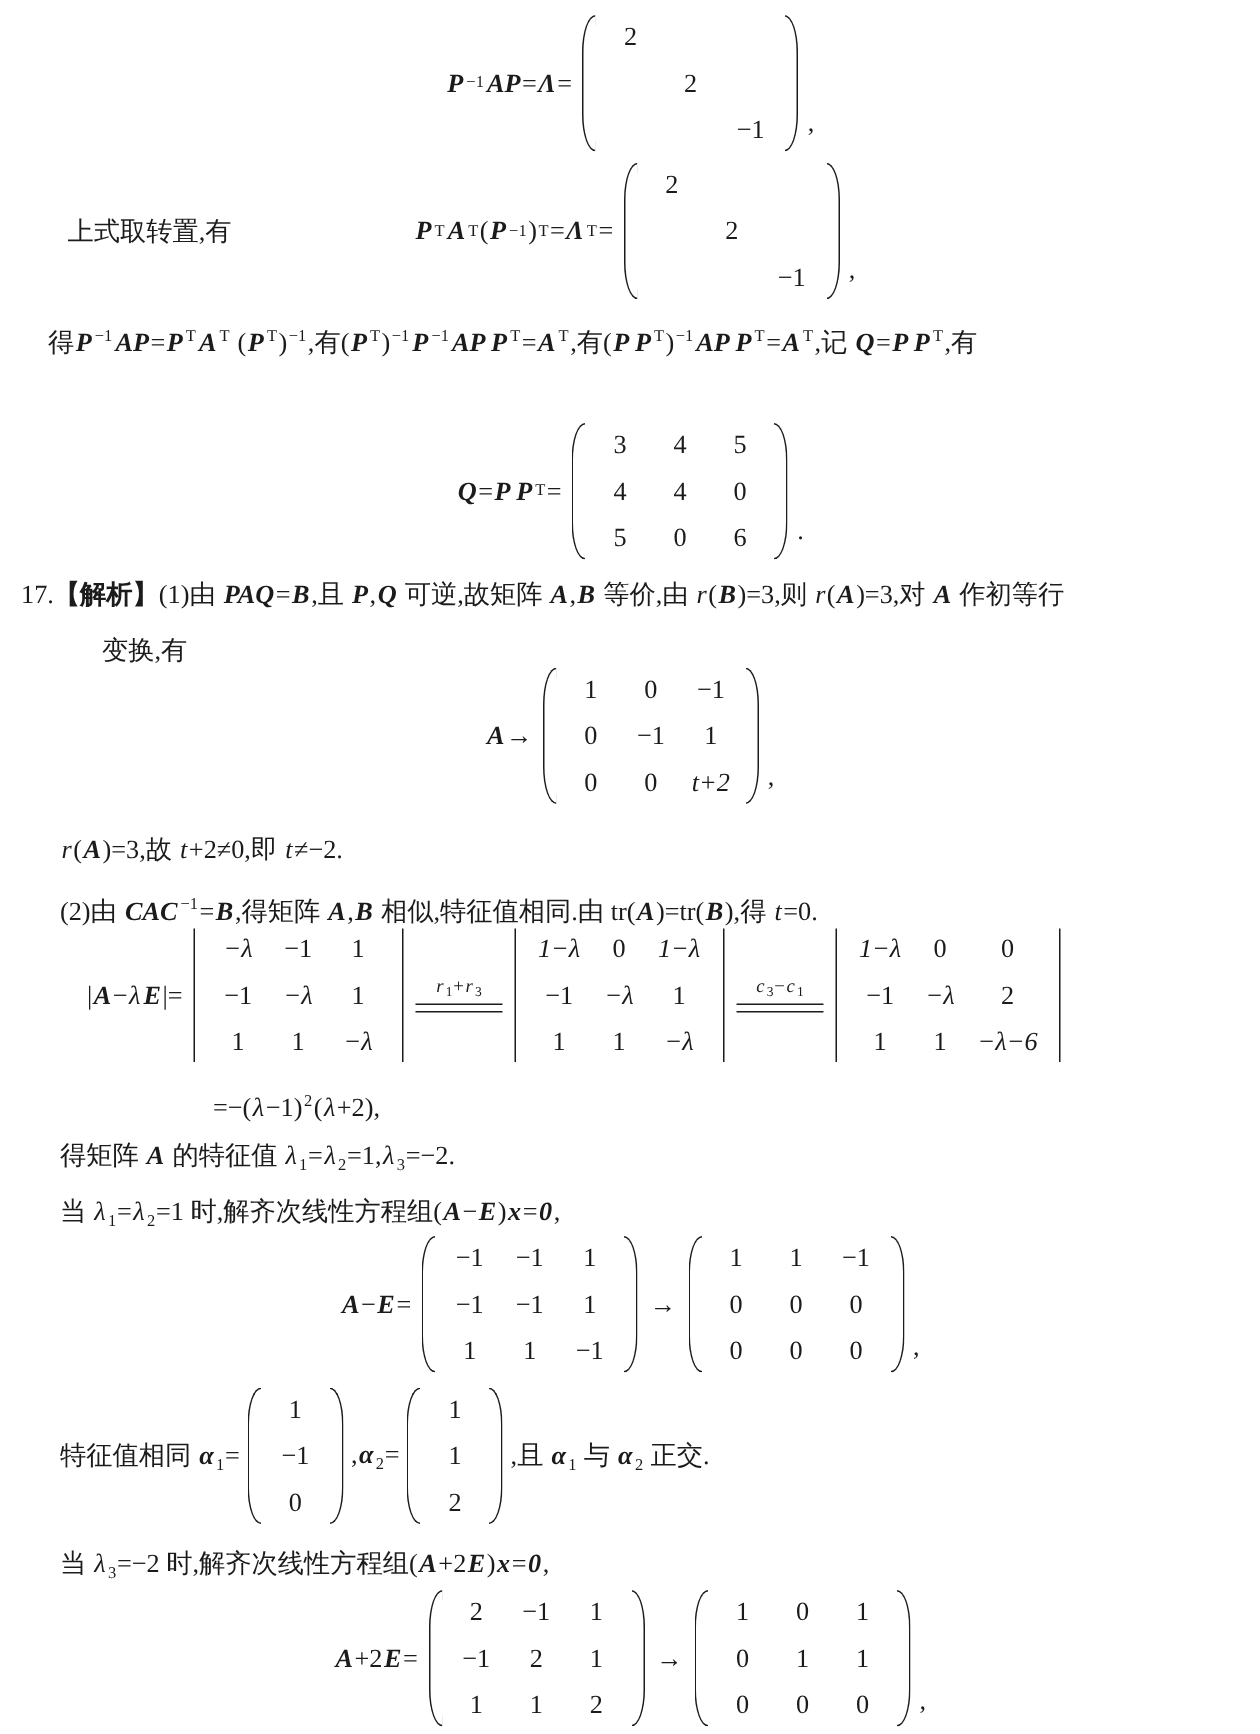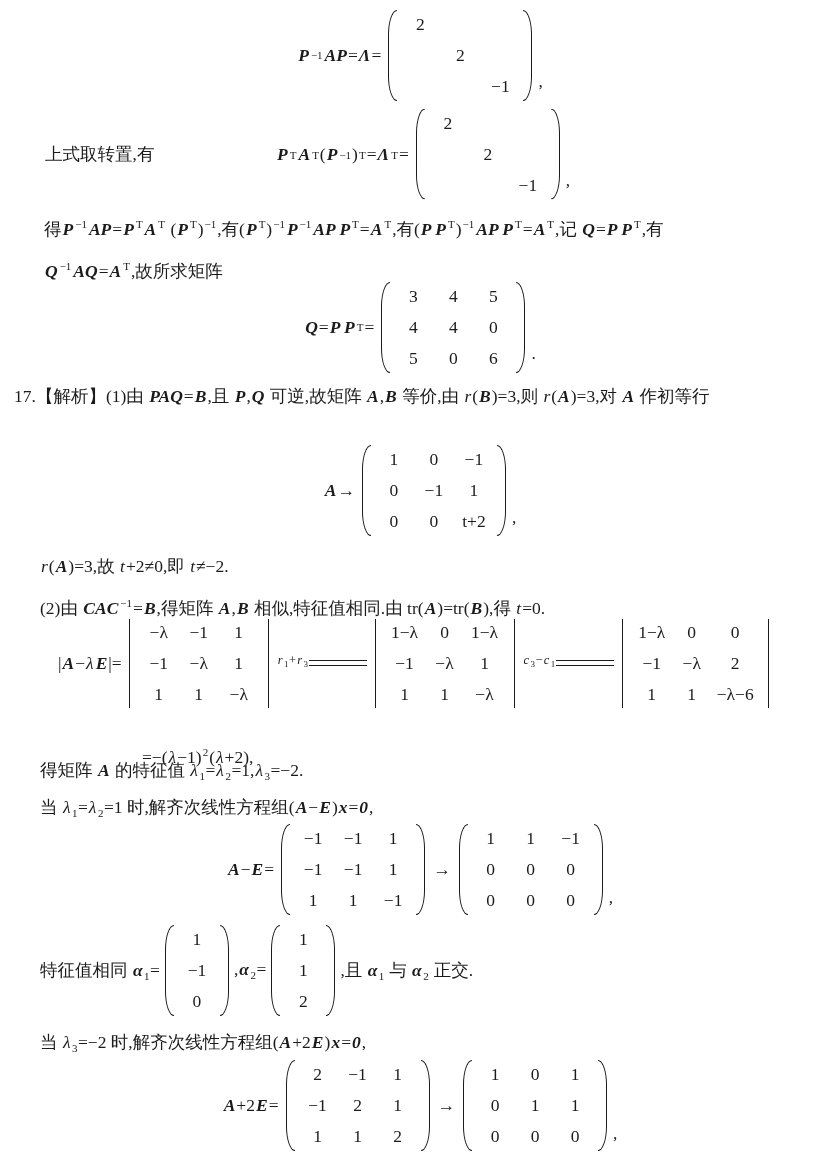--- a/index.html
+++ b/index.html
@@ -10,21 +10,21 @@
     font-size:17.5px;
     position:relative;overflow:hidden;
   }
   .blk{position:absolute;white-space:nowrap;}
   .pline{line-height:37px;white-space:nowrap;}
   .indent2{padding-left:54px;}
   
   .seg-t{font-style:normal;}
   .seg-m{font-weight:bold;font-style:italic;padding:0 1px;}
   .seg-i{font-style:italic;padding:0 1px;}
-  .seg-b{font-weight:normal;}
+  .seg-b{font-weight:bold;}
   .seg-sup{font-size:11px;vertical-align:7px;padding:0 1px;}
   .seg-sub{font-size:11px;vertical-align:-4px;padding:0 0.5px;}
   
   .eqrow{display:flex;align-items:center;}
   .eqcenter{left:0;right:0;justify-content:center;}
   .lhs{display:inline-flex;align-items:center;margin-right:2px;}
   .tail{align-self:flex-end;padding-bottom:10px;padding-left:1px;}
   .arrow{padding:0 3px;}
   
   .mat,.det{display:inline-flex;align-items:center;position:relative;margin:0 5px;}
@@ -33,23 +33,23 @@
     border:1.6px solid currentColor;border-right:none;
     border-radius:11px 0 0 11px / 30px 0 0 30px;}
   .mat::after{content:"";position:absolute;top:1px;bottom:1px;right:0;width:8px;
     border:1.6px solid currentColor;border-left:none;
     border-radius:0 11px 11px 0 / 0 30px 30px 0;}
   .det{padding:0 10px;}
   .det::before{content:"";position:absolute;top:2px;bottom:2px;left:0;border-left:1.3px solid currentColor;}
   .det::after{content:"";position:absolute;top:2px;bottom:2px;right:0;border-right:1.3px solid currentColor;}
   .mgrid{display:grid;}
   .mcell{min-width:30px;height:31px;display:flex;align-items:center;justify-content:center;padding:0 5px;}
-  .mcell.it{}
+  .mcell.it{font-style:italic;}
   
-  .op{display:inline-flex;align-items:center;margin:0 3px;}
+  .op{display:inline-flex;flex-direction:column;align-items:center;margin:0 3px;}
   .op-label{font-size:12.5px;line-height:1.1;margin-bottom:2px;}
   .op-label .seg-sub{font-size:9px;vertical-align:-3px;}
   .op-rule{width:58px;height:4.5px;border-top:1.2px solid currentColor;border-bottom:1.2px solid currentColor;}
 </style>
 </head>
 <body>
 
 <div class="blk eqrow eqcenter" style="top:8px;height:94px;">
   <span class="lhs">
       <span class="seg-m">P</span>
@@ -103,23 +103,22 @@
           <span class="mcell"></span>
           <span class="mcell"></span>
           <span class="mcell"></span>
           <span class="mcell">−1</span>
         </span>
       </span>
     <span class="tail">,</span>
   </span>
 </div>
 
-<div class="blk" style="top:206px;left:44px;">
+<div class="blk" style="top:206px;left:32px;">
   <div class="pline"><span class="seg-t">得</span><span class="seg-m">P</span><span class="seg-sup">−1</span><span class="seg-m">AP</span><span class="seg-t">=</span><span class="seg-m">P</span><span class="seg-sup">T</span><span class="seg-m">A</span><span class="seg-sup">T</span><span class="seg-t"> (</span><span class="seg-m">P</span><span class="seg-sup">T</span><span class="seg-t">)</span><span class="seg-sup">−1</span><span class="seg-t">,有(</span><span class="seg-m">P</span><span class="seg-sup">T</span><span class="seg-t">)</span><span class="seg-sup">−1</span><span class="seg-m">P</span><span class="seg-sup">−1</span><span class="seg-m">AP P</span><span class="seg-sup">T</span><span class="seg-t">=</span><span class="seg-m">A</span><span class="seg-sup">T</span><span class="seg-t">,有(</span><span class="seg-m">P P</span><span class="seg-sup">T</span><span class="seg-t">)</span><span class="seg-sup">−1</span><span class="seg-m">AP P</span><span class="seg-sup">T</span><span class="seg-t">=</span><span class="seg-m">A</span><span class="seg-sup">T</span><span class="seg-t">,记 </span><span class="seg-m">Q</span><span class="seg-t">=</span><span class="seg-m">P P</span><span class="seg-sup">T</span><span class="seg-t">,有</span></div>
-  <div class="pline"><span class="seg-m">Q</span><span class="seg-sup">−1</span><span class="seg-m">AQ</span><span class="seg-t">=</span><span class="seg-m">A</span><span class="seg-sup">T</span><span class="seg-t">,故所求矩阵</span></div>
 </div>
 
 <div class="blk eqrow eqcenter" style="top:280px;height:94px;">
   <span class="lhs">
       <span class="seg-m">Q</span>
       <span class="seg-t">=</span>
       <span class="seg-m">P P</span>
       <span class="seg-sup">T</span>
       <span class="seg-t">=</span>
     </span>
@@ -134,20 +133,21 @@
         <span class="mcell">5</span>
         <span class="mcell">0</span>
         <span class="mcell">6</span>
       </span>
     </span>
   <span class="tail">.</span>
 </div>
 
 <div class="blk" style="top:378px;left:14px;">
   <div class="pline"><span class="seg-t">17.</span><span class="seg-b">【解析】</span><span class="seg-t">(1)由 </span><span class="seg-m">PAQ</span><span class="seg-t">=</span><span class="seg-m">B</span><span class="seg-t">,且 </span><span class="seg-m">P</span><span class="seg-t">,</span><span class="seg-m">Q</span><span class="seg-t"> 可逆,故矩阵 </span><span class="seg-m">A</span><span class="seg-t">,</span><span class="seg-m">B</span><span class="seg-t"> 等价,由 </span><span class="seg-i">r</span><span class="seg-t">(</span><span class="seg-m">B</span><span class="seg-t">)=3,则 </span><span class="seg-i">r</span><span class="seg-t">(</span><span class="seg-m">A</span><span class="seg-t">)=3,对 </span><span class="seg-m">A</span><span class="seg-t"> 作初等行</span></div>
+  <div class="pline indent2"><span class="seg-t">变换,有</span></div>
 </div>
 
 <div class="blk eqrow eqcenter" style="top:442px;height:96px;">
   <span class="lhs">
       <span class="seg-m">A</span>
       <span class="seg-t">→</span>
     </span>
   <span class="mat">
       <span class="mgrid" style="grid-template-columns: repeat(3, auto);">
         <span class="mcell">1</span>
@@ -219,21 +219,21 @@
         <span class="mcell">−1</span>
         <span class="mcell it">−λ</span>
         <span class="mcell">2</span>
         <span class="mcell">1</span>
         <span class="mcell">1</span>
         <span class="mcell it">−λ−6</span>
       </span>
     </span>
 </div>
 
-<div class="blk pline" style="top:734px;left:142px;"><span class="seg-t">=−(</span><span class="seg-i">λ</span><span class="seg-t">−1)</span><span class="seg-sup">2</span><span class="seg-t">(</span><span class="seg-i">λ</span><span class="seg-t">+2),</span></div>
+<div class="blk pline" style="top:716px;left:142px;"><span class="seg-t">=−(</span><span class="seg-i">λ</span><span class="seg-t">−1)</span><span class="seg-sup">2</span><span class="seg-t">(</span><span class="seg-i">λ</span><span class="seg-t">+2),</span></div>
 
 <div class="blk pline" style="top:752px;left:40px;"><span class="seg-t">得矩阵 </span><span class="seg-m">A</span><span class="seg-t"> 的特征值 </span><span class="seg-i">λ</span><span class="seg-sub">1</span><span class="seg-t">=</span><span class="seg-i">λ</span><span class="seg-sub">2</span><span class="seg-t">=1,</span><span class="seg-i">λ</span><span class="seg-sub">3</span><span class="seg-t">=−2.</span></div>
 
 <div class="blk pline" style="top:789px;left:40px;"><span class="seg-t">当 </span><span class="seg-i">λ</span><span class="seg-sub">1</span><span class="seg-t">=</span><span class="seg-i">λ</span><span class="seg-sub">2</span><span class="seg-t">=1 时,解齐次线性方程组(</span><span class="seg-m">A</span><span class="seg-t">−</span><span class="seg-m">E</span><span class="seg-t">)</span><span class="seg-m">x</span><span class="seg-t">=</span><span class="seg-m">0</span><span class="seg-t">,</span></div>
 
 <div class="blk eqrow eqcenter" style="top:820px;height:98px;">
   <span class="lhs">
       <span class="seg-m">A</span>
       <span class="seg-t">−</span>
       <span class="seg-m">E</span>

